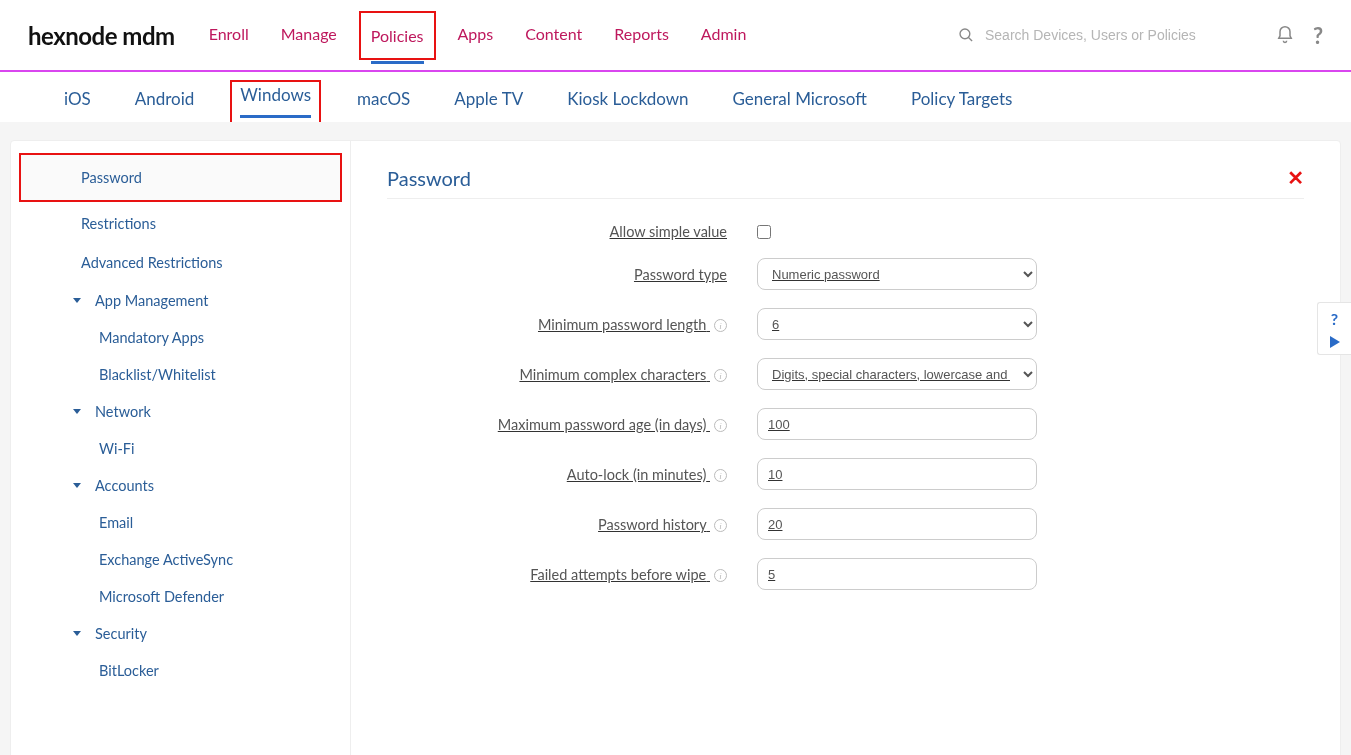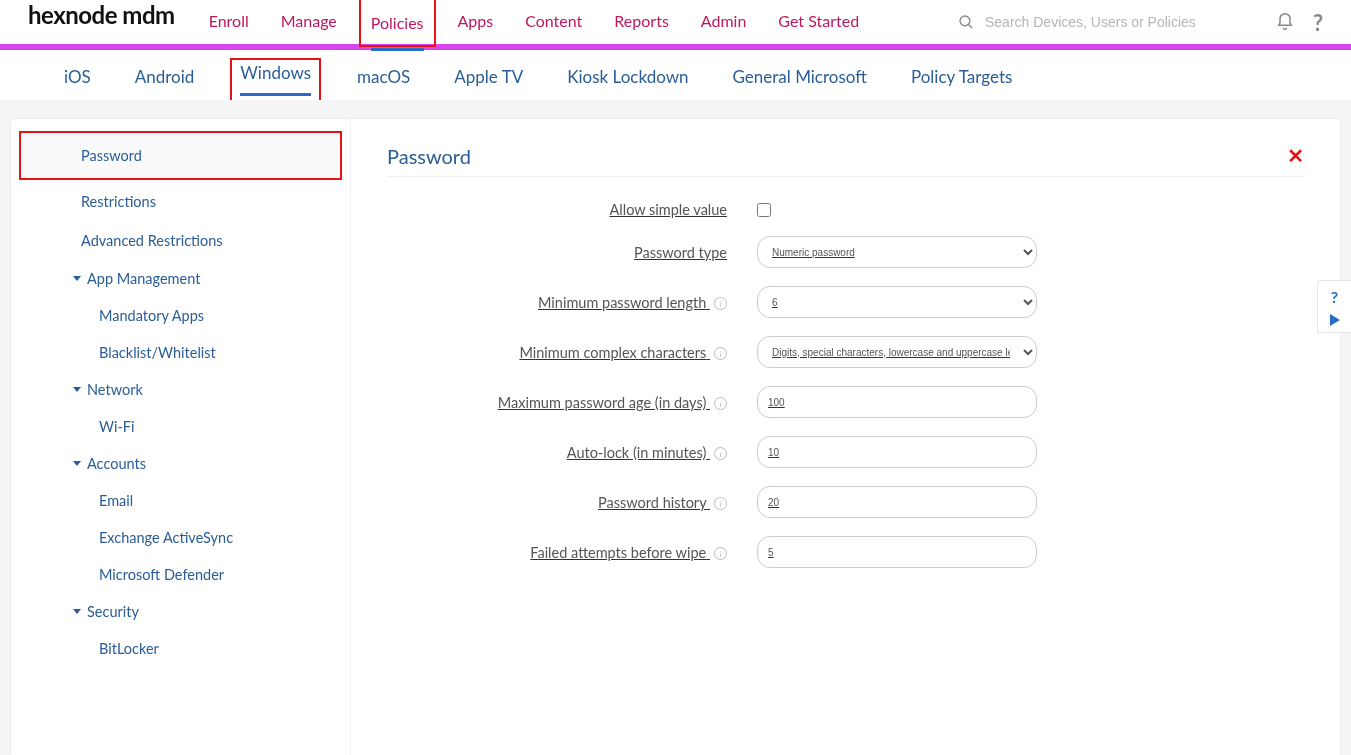--- a/index.html
+++ b/index.html
@@ -6,22 +6,23 @@
   body {
     font-family: -apple-system, BlinkMacSystemFont, "Segoe UI", "Lato", sans-serif;
     background: #fff;
     color: #333;
     width: 1351px;
     height: 755px;
     overflow: hidden;
   }
   .topbar {
     display: flex;
-    height: 50px;
-    border-bottom: 6px solid #d946ef;
+    align-items: center;
+    height: 72px;
+    border-bottom: 2px solid #d946ef;
     padding: 0 28px 0 28px;
   }
   .logo {
     font-weight: 700;
     font-size: 24px;
     letter-spacing: -0.5px;
     color: #111;
     margin-right: 34px;
     white-space: nowrap;
   }
@@ -130,21 +131,21 @@
   .sb-group::before {
     content: "";
     position: absolute;
     left: 62px;
     top: 16px;
     width: 0; height: 0;
     border-left: 4px solid transparent;
     border-right: 4px solid transparent;
     border-top: 5px solid #2a5d97;
   }
-  .sb-group span { margin-left: 14px; }
+  .sb-group span { margin-left: 22px; }
   .sb-child {
     padding: 10px 18px 10px 88px;
     color: #2a5d97;
     cursor: pointer;
     font-size: 14.5px;
   }
 
   .content {
     flex: 1;
     padding: 24px 36px 24px 36px;
@@ -185,23 +186,23 @@
     color: #bbb;
     font-style: italic;
     font-family: Georgia, serif;
     margin-left: 4px;
     vertical-align: middle;
   }
   .form-control {
     width: 280px;
     height: 32px;
     border: 1px solid #ccc;
-    border-radius: 13px;
+    border-radius: 8px;
     padding: 4px 10px;
-    font-size: 10px;
+    font-size: 13px;
     color: #555;
     background: #fff;
   }
   select.form-control { appearance: auto; }
   .checkbox {
     width: 14px; height: 14px;
     cursor: pointer;
   }
 
   .float-actions {
@@ -238,21 +239,20 @@
 <div class="topbar">
   <div class="logo">hexnode mdm</div>
   <nav class="main-nav" id="main-nav">
       <a>Enroll</a>
       <a>Manage</a>
       <span class="highlight-box"><a class="active">Policies</a></span>
       <a>Apps</a>
       <a>Content</a>
       <a>Reports</a>
       <a>Admin</a>
-      <a>Get Started</a>
     </nav>
   <div class="topbar-right">
     <div class="search-wrap">
       <svg class="icon-svg" viewBox="0 0 24 24">
           <circle cx="10.5" cy="10.5" r="6.5"></circle>
           <line x1="20" y1="20" x2="15.2" y2="15.2"></line>
         </svg>
       <input type="text" placeholder="Search Devices, Users or Policies" style="">
     </div>
     <svg class="icon-svg" viewBox="0 0 24 24">

